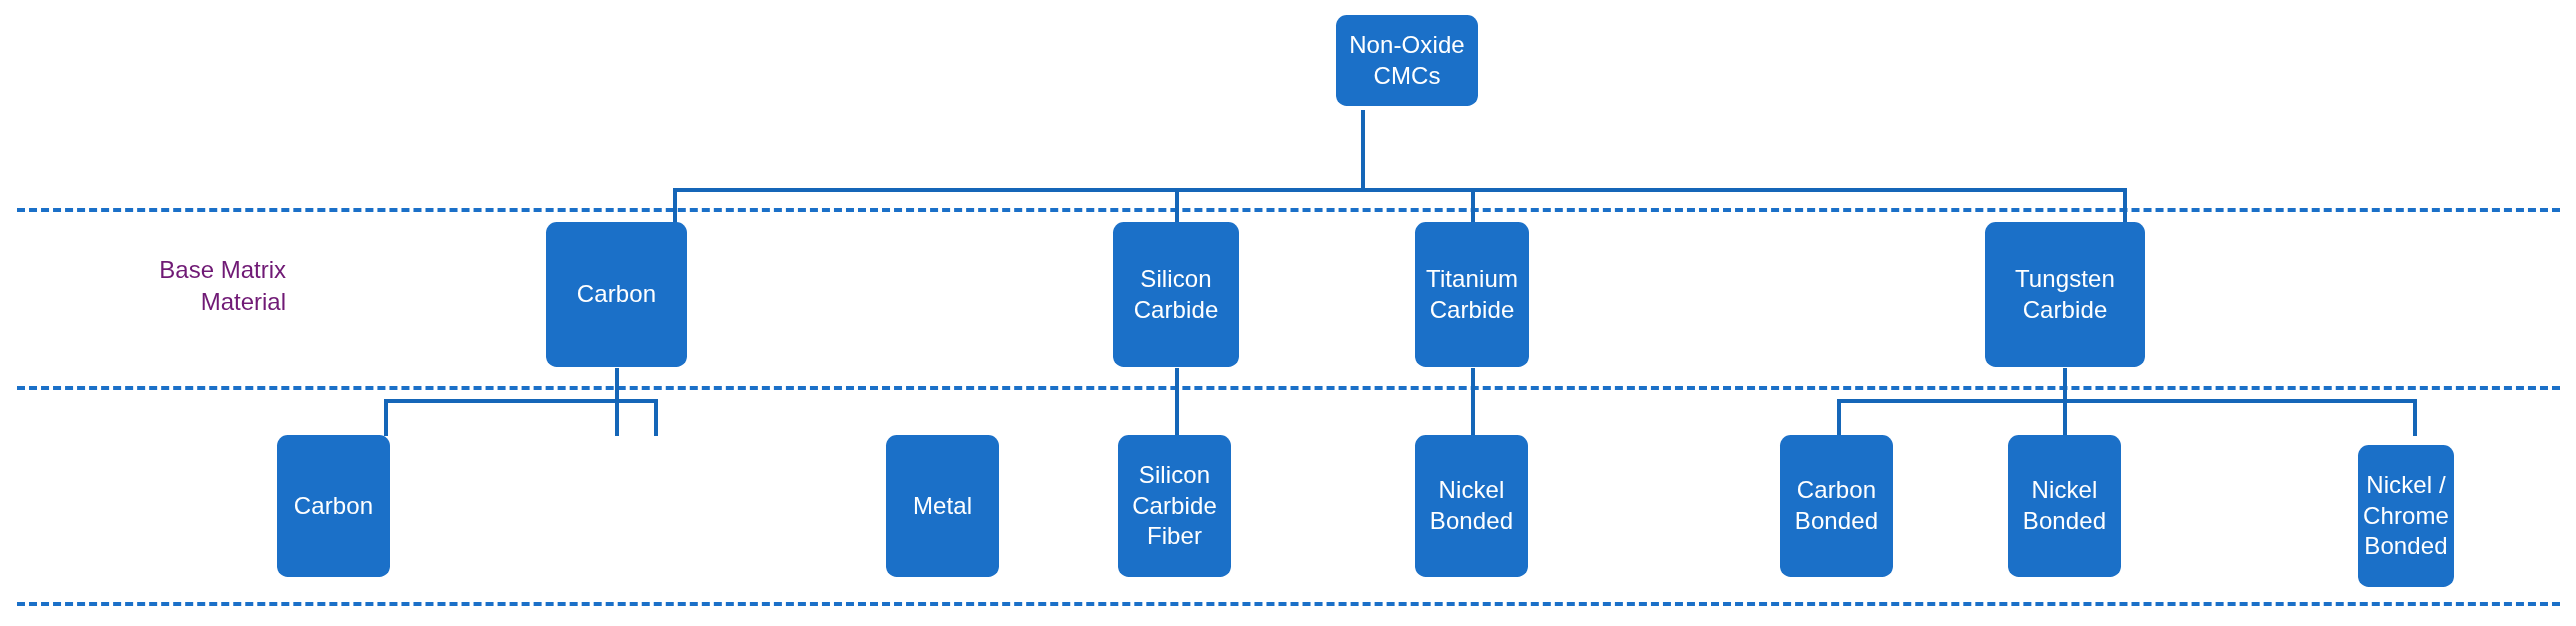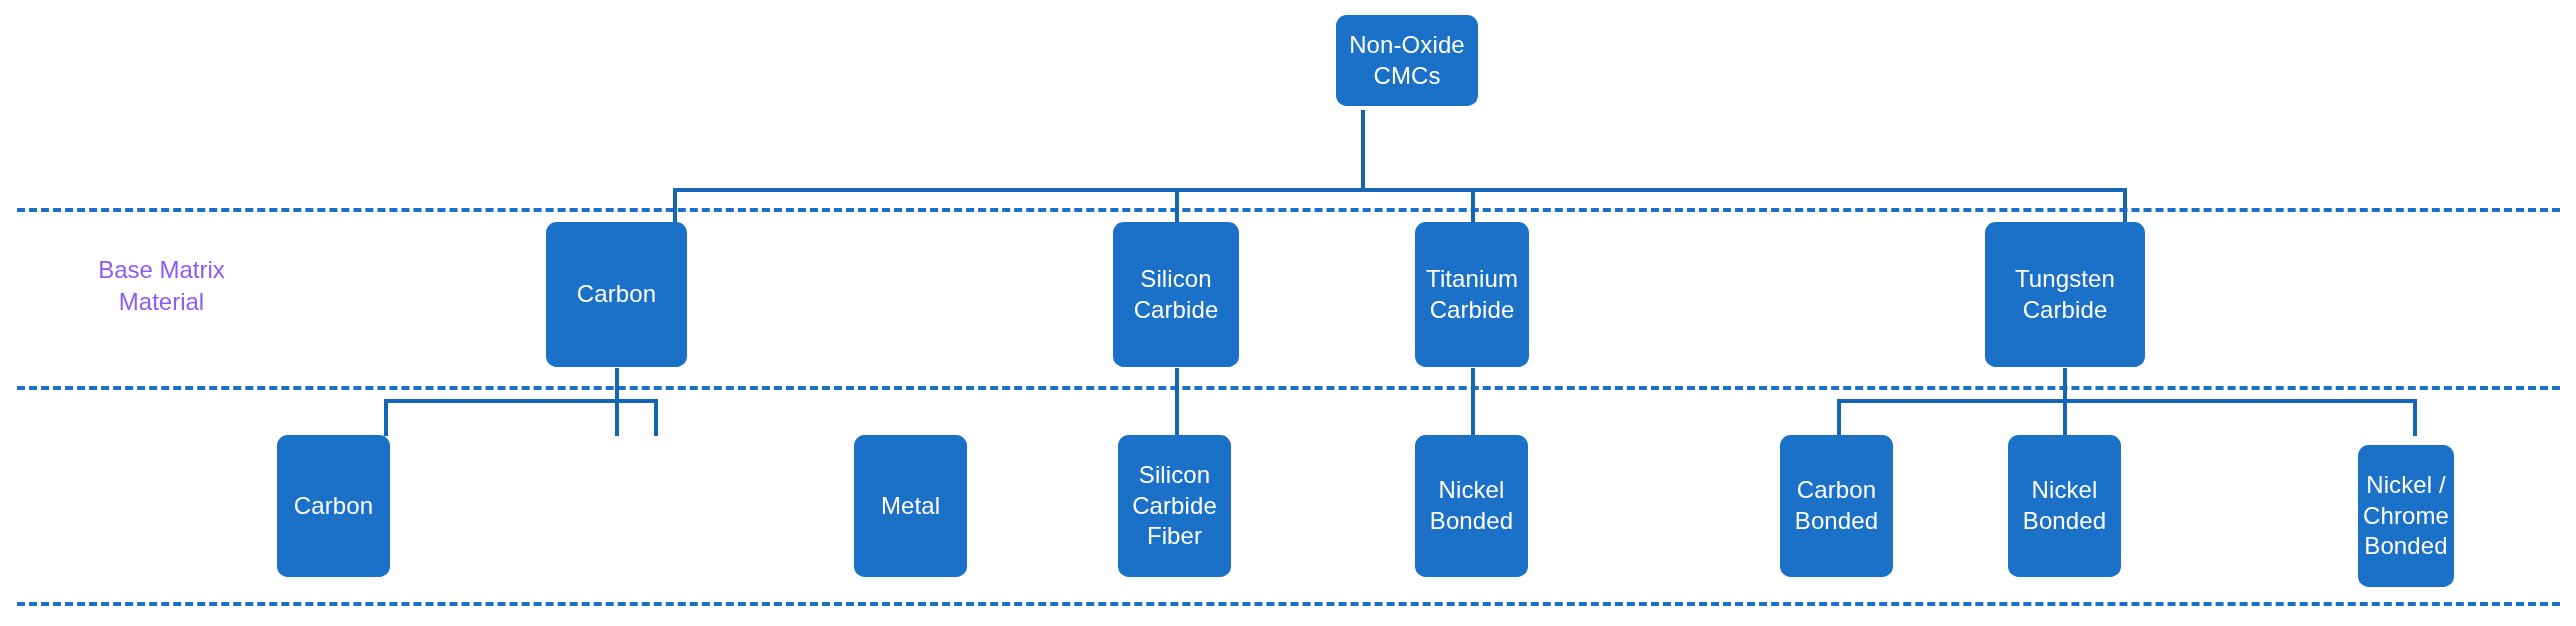--- a/index.html
+++ b/index.html
@@ -36,24 +36,24 @@
     padding: 2.4px 4.7px;
   }
   .node span {
     display: block;
     width: 100%;
   }
 
   
   .row-label {
     position: absolute;
-    color: #8b5cf6;
+    color: #701a75;
     font-size: 24px;
     line-height: 1.32;
-    text-align: center;
+    text-align: right;
     white-space: pre-line;
   }
 
   
   .conn-h {
     position: absolute;
     background: #1566b8;
     height: 4.2px;
   }
   .conn-v {
@@ -123,21 +123,21 @@
 
   <div class="conn-v" style="left:2063px; top:368px; height:33px;"></div>
   <div class="conn-h" style="left:1837px; top:399px; width:580px;"></div>
   <div class="conn-v" style="left:1837px; top:399px; height:37px;"></div>
   <div class="conn-v" style="left:2063px; top:399px; height:37px;"></div>
   <div class="conn-v" style="left:2413px; top:399px; height:37px;"></div>
 
   <div class="node" style="left:277px; top:435px; width:113px; height:142px;">
     <span>Carbon</span>
   </div>
-  <div class="node" style="left:854px; top:435px; width:113px; height:142px;">
+  <div class="node" style="left:886px; top:435px; width:113px; height:142px;">
     <span>Metal</span>
   </div>
   <div class="node" style="left:1118px; top:435px; width:113px; height:142px;">
     <span>Silicon<br>Carbide<br>Fiber</span>
   </div>
   <div class="node" style="left:1415px; top:435px; width:113px; height:142px;">
     <span>Nickel<br>Bonded</span>
   </div>
   <div class="node" style="left:1780px; top:435px; width:113px; height:142px;">
     <span>Carbon<br>Bonded</span>

